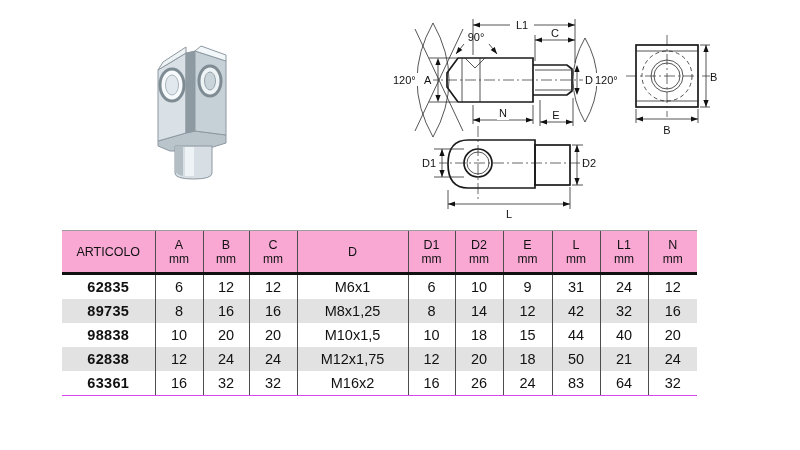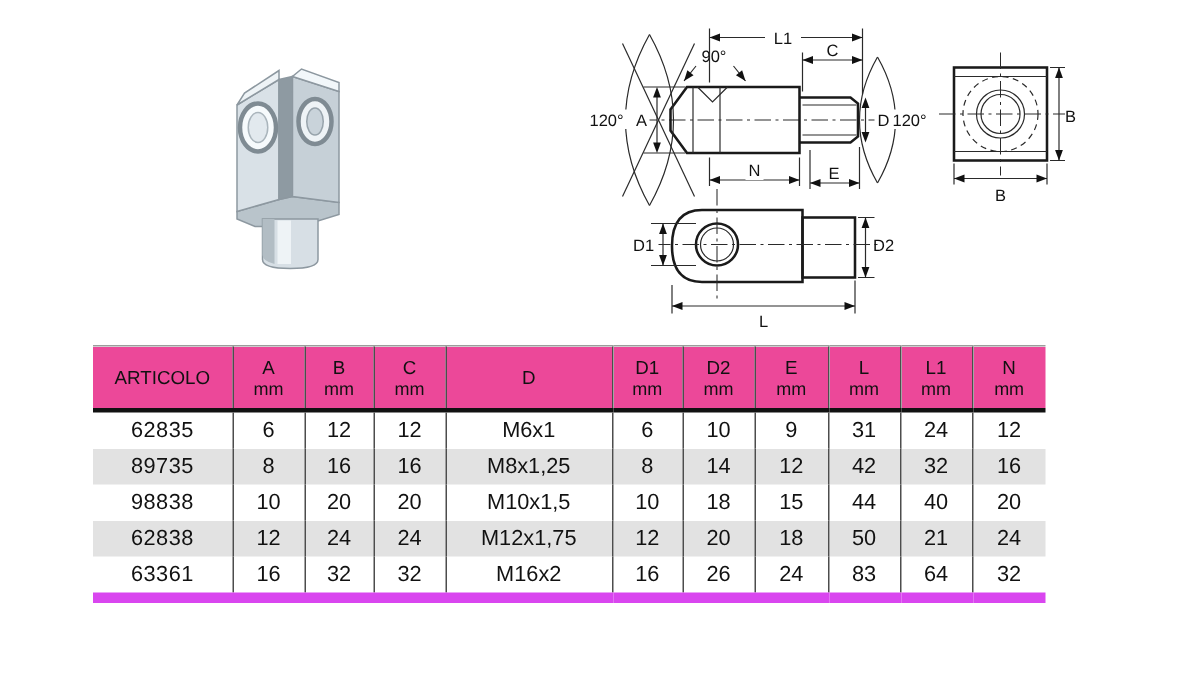--- a/index.html
+++ b/index.html
@@ -13,30 +13,30 @@
   table.tbl {
     position:absolute; left:62px; top:230px; width:635px;
     border-collapse:collapse; table-layout:fixed; color:#111;
   }
   table.tbl th, table.tbl td {
     border-left:1px solid #4d4d4d; text-align:center; padding:0;
     overflow:hidden; white-space:nowrap;
   }
   table.tbl th:first-child, table.tbl td:first-child { border-left:0; }
   table.tbl thead th {
-    background:#ec4899; border-top:1px solid #9c9c9c; border-bottom:3px solid #111;
+    background:#f9a8d4; border-top:1px solid #9c9c9c; border-bottom:3px solid #111;
     font-weight:normal; height:41px; font-size:12.5px; line-height:14px;
     vertical-align:middle;
   }
   table.tbl thead th .unit { font-size:12px; }
   table.tbl tbody td { height:24px; font-size:14.5px; vertical-align:middle; }
   table.tbl tbody tr:nth-child(even) { background:#e2e2e2; }
-  table.tbl tbody tr:last-child td { border-bottom:7px solid #d946ef; }
+  table.tbl tbody tr:last-child td { border-bottom:1px solid #d946ef; }
   .bold { font-weight:normal; }
-  td.art { font-weight:normal; font-size:15px; letter-spacing:0.3px; }
+  td.art { font-weight:bold; font-size:15px; letter-spacing:0.3px; }
 
   
   .dw { stroke:#1a1a1a; fill:none; }
   .thick { stroke-width:1.7; }
   .thin  { stroke-width:0.8; stroke:#2a2a2a; }
   .cline { stroke-width:0.7; stroke:#2a2a2a; stroke-dasharray:11 3 2 3; }
   .dash  { stroke-width:0.8; stroke:#2a2a2a; stroke-dasharray:4 3; }
   text.dim { font-family:"Liberation Sans",sans-serif; font-size:11px; fill:#111; }
 </style>
 </head>

